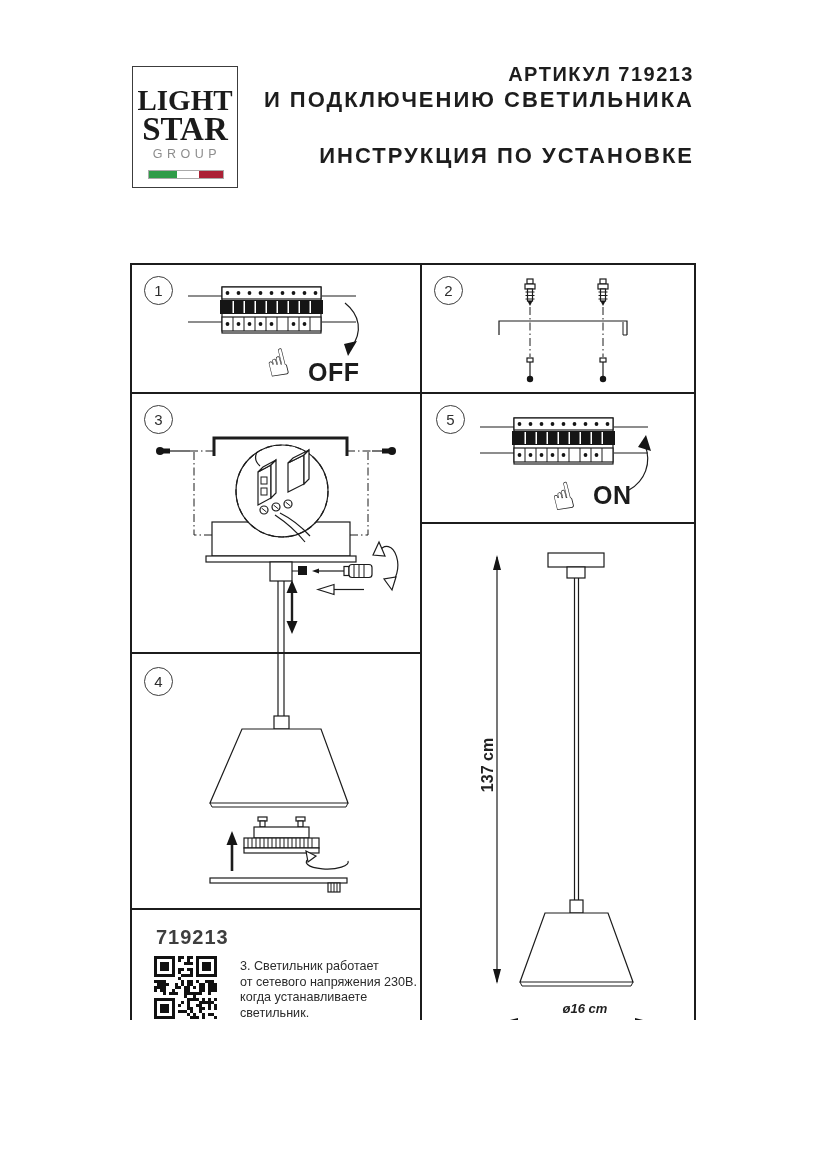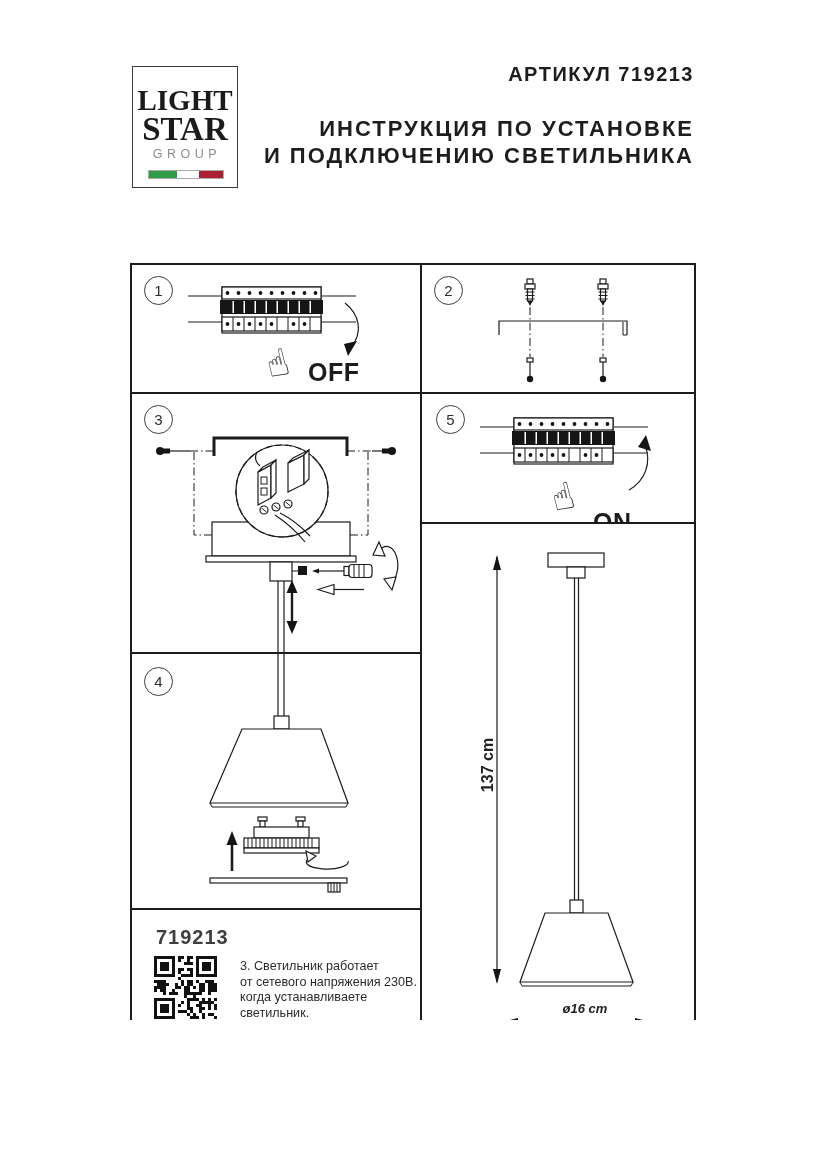--- a/index.html
+++ b/index.html
@@ -78,22 +78,22 @@
     <div class="logo-w3">GROUP</div>
     <div class="flag">
       <i style="width: 38%; background: rgb(47, 156, 72);"></i>
         <i style="width: 29%; background: rgb(255, 255, 255);"></i>
         <i style="width: 33%; background: rgb(171, 32, 53);"></i>
     </div>
   </div>
 
   <div class="titles">
     <div class="t-sm t-sm2">АРТИКУЛ 719213</div>
+    <div class="t-lg">И ПОДКЛЮЧЕНИЮ СВЕТИЛЬНИКА</div>
     <div class="t-lg t-lg1">ИНСТРУКЦИЯ ПО УСТАНОВКЕ</div>
-    <div class="t-lg">И ПОДКЛЮЧЕНИЮ СВЕТИЛЬНИКА</div>
   </div>
 
   <div class="grid">
 
     <section class="panel p1 br bb">
       <div class="badge">
           <span>1</span>
         </div>
       <svg width="288" height="127" viewBox="0 0 288 127">
 
@@ -379,21 +379,21 @@
           <circle class="k" cx="108.5" cy="61" r="1.9"></circle>
           <circle class="k" cx="119.5" cy="61" r="1.9"></circle>
           <circle class="k" cx="130.5" cy="61" r="1.9"></circle>
           <circle class="k" cx="141.5" cy="61" r="1.9"></circle>
           <circle class="k" cx="163.5" cy="61" r="1.9"></circle>
           <circle class="k" cx="174.5" cy="61" r="1.9"></circle>
         <text class="hand" x="128" y="114" transform="rotate(-14 147 96)">☝</text>
         <path class="s" d="M207,96 c16,-9 23,-27 16,-45"></path>
         <polygon class="k" points="216,53 229,57 224,41"></polygon>
       </svg>
-      <span class="fig-label" style="left:171px;top:114px;">ON</span>
+      <span class="fig-label" style="left:171px;top:87px;">ON</span>
     </section>
 
     <section class="panel plamp">
       <svg width="270" height="522" viewBox="0 0 270 522">
 
         <rect class="w" x="126" y="29" width="56" height="14"></rect>
         <rect class="w" x="145" y="43" width="18" height="11"></rect>
 
         <line class="s" x1="152.5" y1="54" x2="152.5" y2="376"></line>
         <line class="s" x1="156.5" y1="54" x2="156.5" y2="376"></line>

